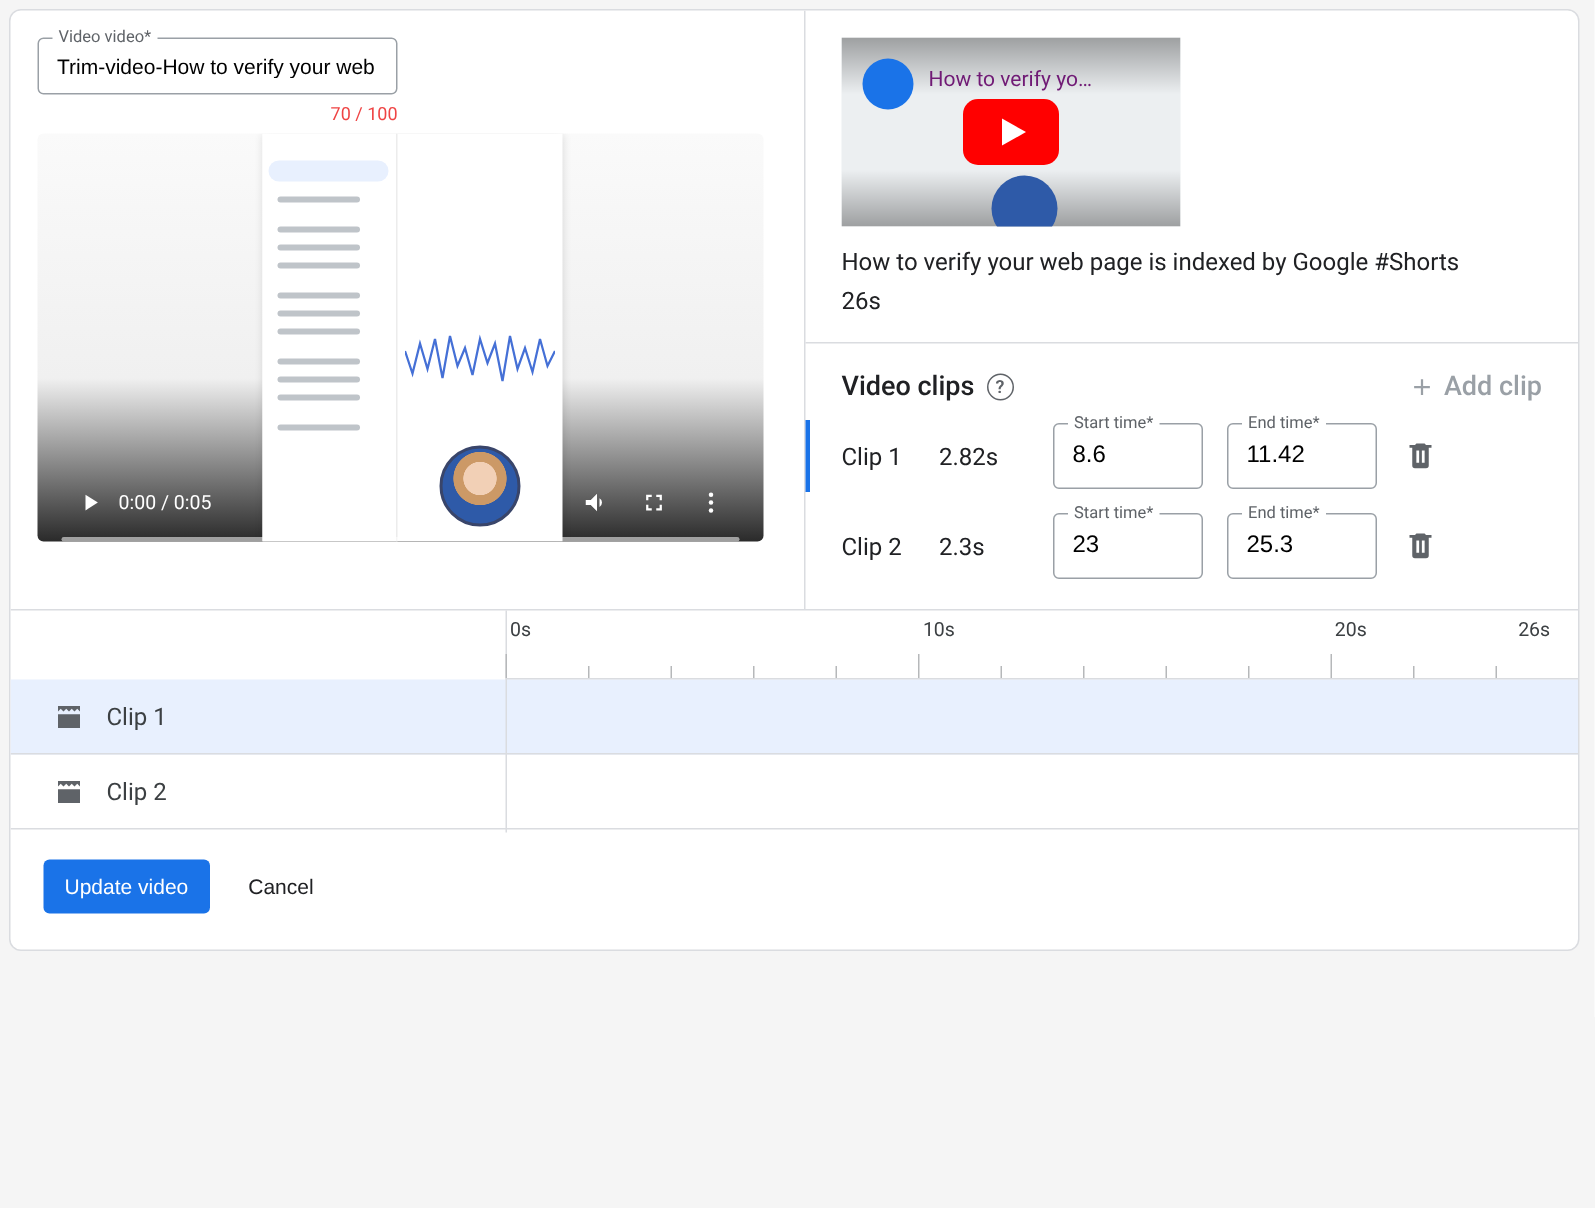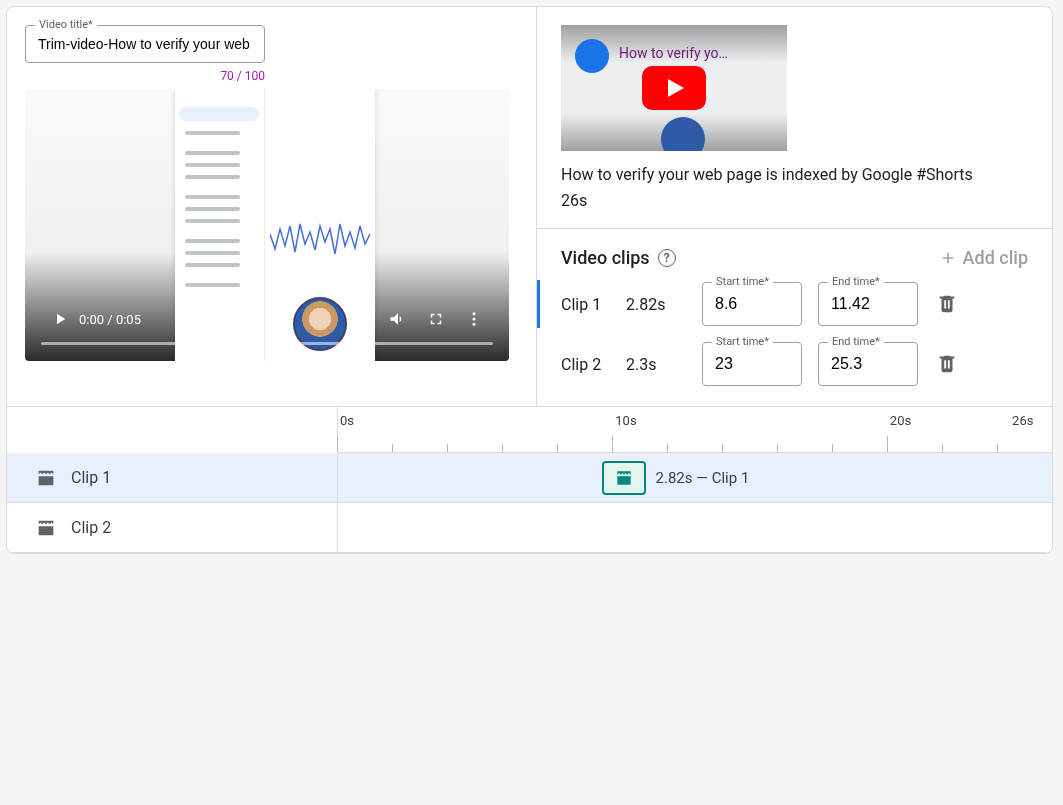--- a/index.html
+++ b/index.html
@@ -28,21 +28,21 @@
     position: absolute; top: -7px; left: 10px;
     background: #fff; padding: 0 4px;
     font-size: 11px; color: #5f6368;
   }
   .fld input {
     border: 1px solid #9aa0a6; border-radius: 4px;
     font-size: 14px; padding: 10px 12px; outline: none;
     width: 100%;
   }
   .title-fld { width: 240px; }
-  .counter { font-size: 12px; color: #a21caf; text-align: right; margin-top: 6px; width: 240px; }
+  .counter { font-size: 12px; color: #ef4444; text-align: right; margin-top: 6px; width: 240px; }
 
   .preview {
     margin-top: 6px;
     width: 484px; height: 272px;
     background: linear-gradient(to bottom, #fafafa 0%, #f0f0f0 60%, #2a2a2a 100%);
     border-radius: 4px;
     position: relative;
     overflow: hidden;
   }
   .preview .inner {
@@ -66,21 +66,21 @@
     position:absolute; left:95px; top:120px; width:100px; height:60px;
   }
   .preview .inner .chart svg { width:100%; height:100%; }
   .preview .face {
     position:absolute; left:268px; bottom:10px; width:54px; height:54px;
     border-radius:50%; background:#2e5aa8;
     background-image: radial-gradient(circle at 50% 40%, #f2d0b6 0 28%, #c96 29% 45%, transparent 46%);
     border: 2px solid #39456a;
   }
   .controls {
-    position: absolute; left: 0; right: 0; bottom: 16px; height: 46px;
+    position: absolute; left: 0; right: 0; bottom: 0; height: 46px;
     display: flex; align-items: center; color: #fff;
     font-size: 13px; padding: 0 16px 6px;
   }
   .controls .gap { flex: 1; }
   .icon-btn { width: 22px; height: 22px; display:inline-flex; align-items:center; justify-content:center; margin: 0 8px; color:#fff; }
   .controls svg { fill: #fff; }
   .track {
     position:absolute; left:16px; right:16px; bottom:0px; height:3px;
     background: rgba(255,255,255,.55); border-radius:2px;
   }
@@ -172,21 +172,21 @@
 </style>
 </head>
 <body>
 
 <div class="card">
 
   <div class="row">
 
     <div class="pane-left">
       <div class="fld title-fld">
-        <label>Video title*</label>
+        <label>Video video*</label>
         <input type="text" value="Trim-video-How to verify your web page is indexed" style="">
       </div>
       <div class="counter">70 / 100</div>
 
       <div class="preview">
         <div class="inner">
           <div class="side">
             <div class="sel"></div>
             <div class="ln" style="top:42px"></div>
             <div class="ln" style="top:62px"></div>
@@ -331,35 +331,29 @@
       </div>
     </div>
 
     <div class="tl-row sel">
       <div class="lbl">
         <svg viewBox="0 0 24 24">
             <path d="M4 4h16v4l-2-2-2 2-2-2-2 2-2-2-2 2-2-2-2 2V4zm0 6h16v10H4V10z"></path>
           </svg>
         <span>Clip 1</span>
       </div>
-      <div class="tr">
-        <div class="clip-chip" style="left:37%;">
-          <span class="ico">
-              <svg viewBox="0 0 24 24">
-                <path d="M4 4h16v4l-2-2-2 2-2-2-2 2-2-2-2 2-2-2-2 2V4zm0 6h16v10H4V10z"></path>
-              </svg>
-            </span>
-          <span class="txt">2.82s — Clip 1</span>
-        </div>
-      </div>
     </div>
 
     <div class="tl-row">
       <div class="lbl">
         <svg viewBox="0 0 24 24">
             <path d="M4 4h16v4l-2-2-2 2-2-2-2 2-2-2-2 2-2-2-2 2V4zm0 6h16v10H4V10z"></path>
           </svg>
         <span>Clip 2</span>
       </div>
     </div>
   </div>
 
+  <div class="footer">
+    <button class="btn-primary">Update video</button>
+    <button class="btn-flat">Cancel</button>
+  </div>
 </div>
 
 </body></html>

